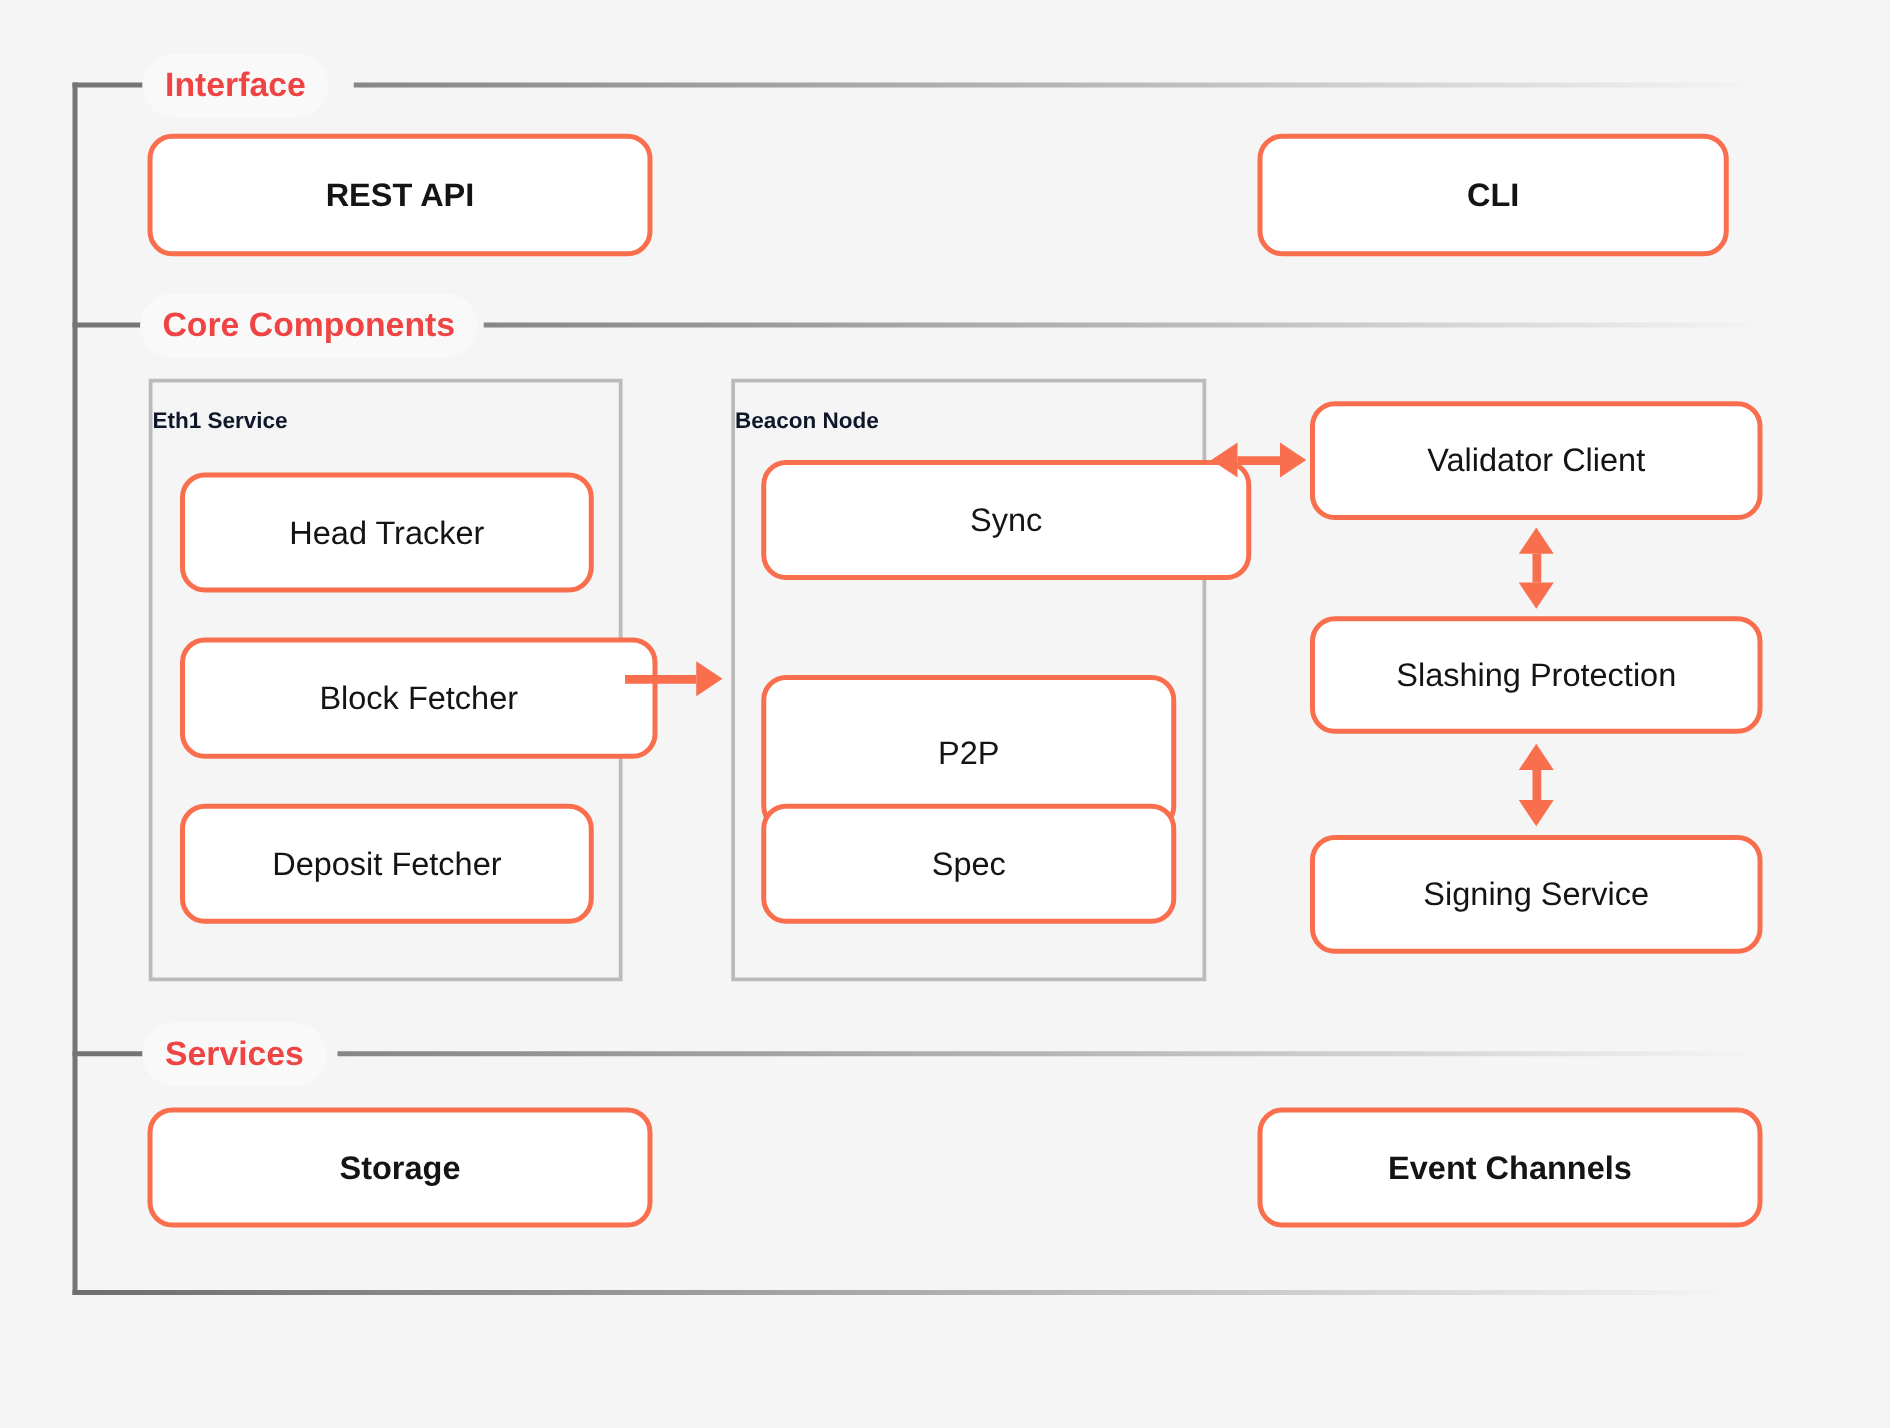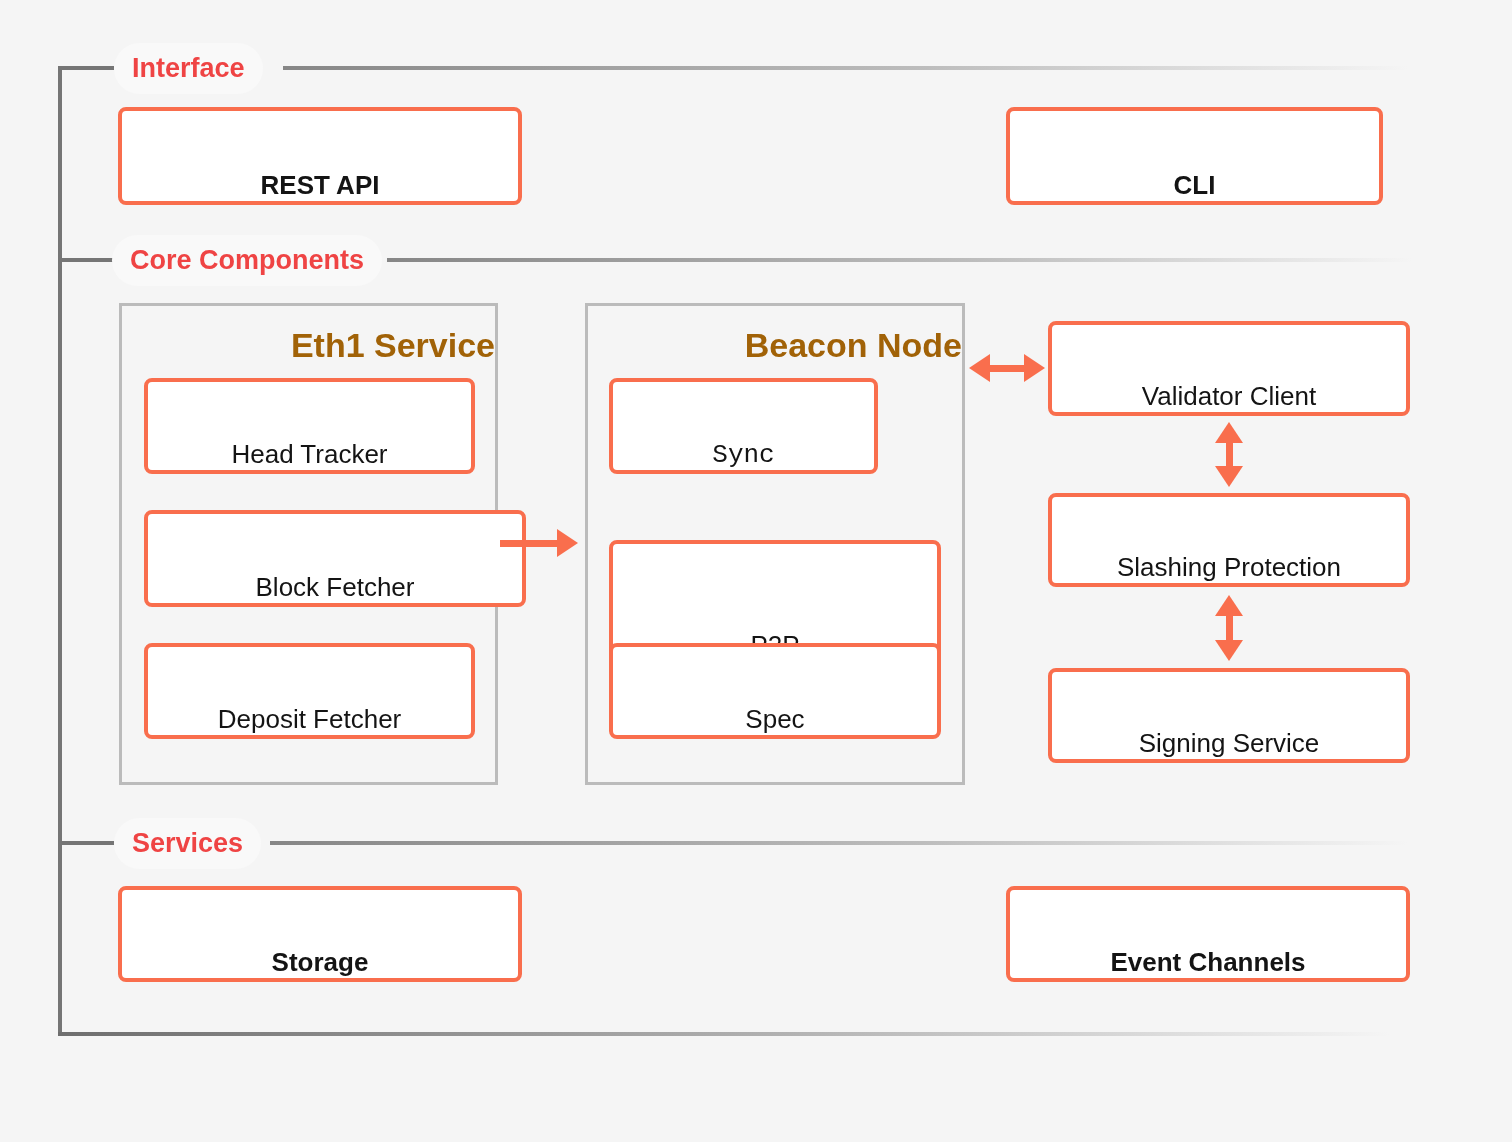--- a/index.html
+++ b/index.html
@@ -21,32 +21,32 @@
   .stub{height:4px;background:var(--line);}
   .fadeline{height:4px;background:linear-gradient(to right,#868686,#bdbdbd 55%,rgba(245,245,245,0) 96%);}
   .bottomline{height:4px;background:linear-gradient(to right,#6e6e6e,#b2b2b2 52%,rgba(245,245,245,0) 95%);}
   
   .section-label{
     font-size:27px;font-weight:bold;color:#ef4444;line-height:1;
     background:#f9f9f9;border-radius:26px;padding:12px 18px;white-space:nowrap;
   }
   
   .obox{
-    background:#fff;border:4px solid var(--accent);border-radius:8px;
-    display:flex;align-items:flex-end;justify-content:center;
+    background:#fff;border:4px solid var(--accent);border-radius:20px;
+    display:flex;align-items:center;justify-content:center;
     font-size:26px;color:#141414;box-sizing:border-box;white-space:nowrap;
   }
   .obox.bold{font-weight:bold;}
   
   .gcontainer{
     border:3px solid var(--container);box-sizing:border-box;
   }
   .gtitle{
-    position:absolute;left:0;right:0;top:20px;text-align:right;
-    font-size:34px;font-weight:bold;color:#a16207;
+    position:absolute;left:0;right:0;top:20px;text-align:left;
+    font-size:18px;font-weight:bold;color:#0f172a;
   }
   
   .arrow-h{display:flex;align-items:center;}
   .arrow-v{display:flex;flex-direction:column;align-items:center;}
   .shaft-h{height:7px;background:var(--accent);flex:1;}
   .shaft-v{width:7px;background:var(--accent);flex:1;}
   .head-right{width:0;height:0;border-top:14px solid transparent;border-bottom:14px solid transparent;border-left:21px solid var(--accent);}
   .head-left{width:0;height:0;border-top:14px solid transparent;border-bottom:14px solid transparent;border-right:21px solid var(--accent);}
   .head-up{width:0;height:0;border-left:14px solid transparent;border-right:14px solid transparent;border-bottom:21px solid var(--accent);}
   .head-down{width:0;height:0;border-left:14px solid transparent;border-right:14px solid transparent;border-top:21px solid var(--accent);}
@@ -88,21 +88,21 @@
   </div>
 
   <div class="abs arrow-h" style="left:500px;top:528px;width:78px;height:30px;">
     <div class="shaft-h"></div>
     <div class="head-right"></div>
   </div>
 
   <div class="abs gcontainer" style="left:585px;top:303px;width:380px;height:482px;">
     <div class="gtitle">Beacon Node</div>
   </div>
-  <div class="abs obox" style="left:609px;top:378px;width:269px;height:96px;font-family:Liberation Mono, monospace;">
+  <div class="abs obox" style="left:609px;top:368px;width:392px;height:96px;">
     <span>Sync</span>
   </div>
   <div class="abs obox" style="left:609px;top:540px;width:332px;height:125px;">
     <span>P2P</span>
   </div>
   <div class="abs obox" style="left:609px;top:643px;width:332px;height:96px;">
     <span>Spec</span>
   </div>
 
   <div class="abs arrow-h" style="left:969px;top:354px;width:76px;height:28px;">

